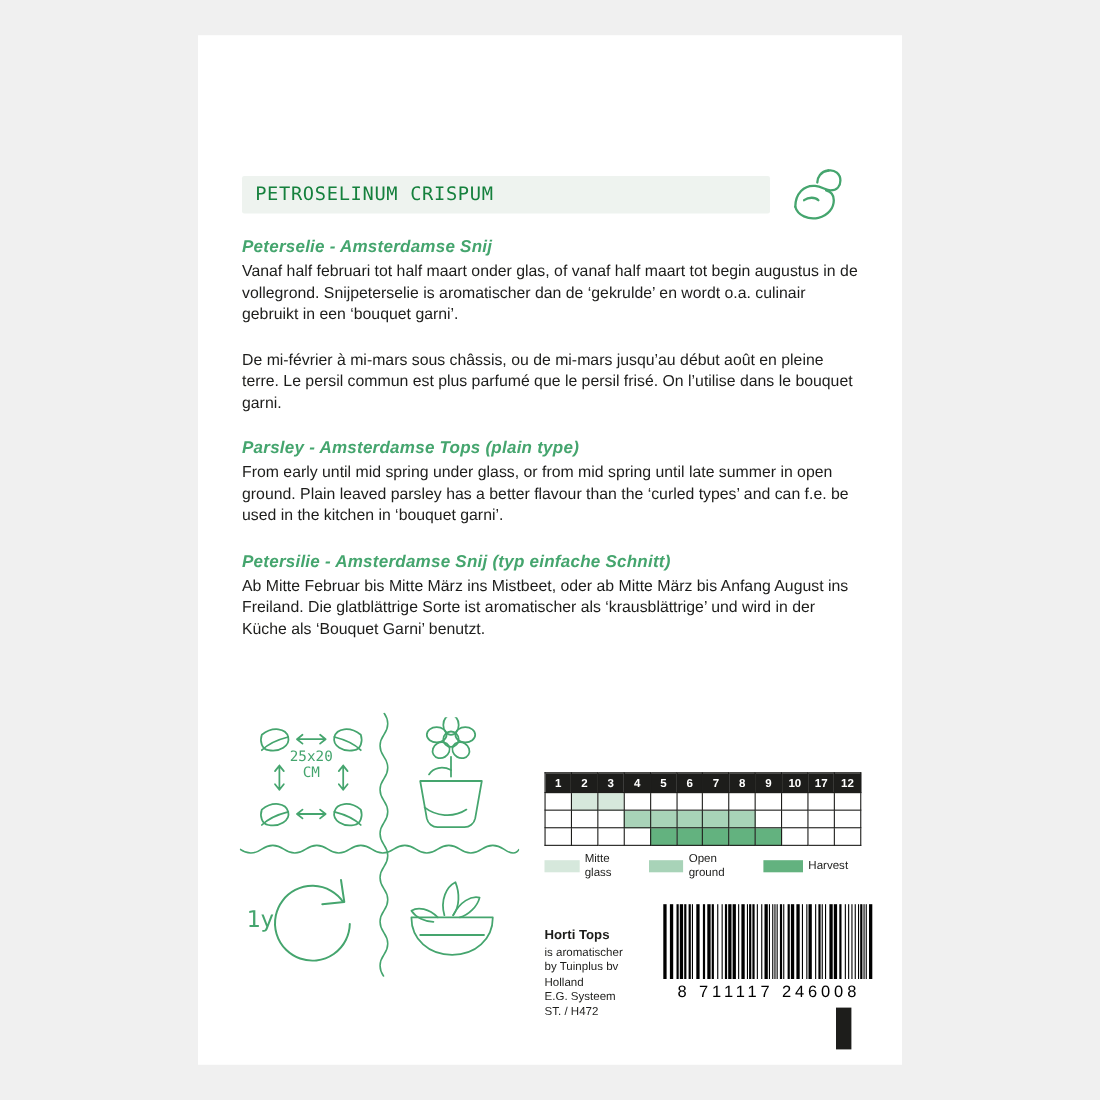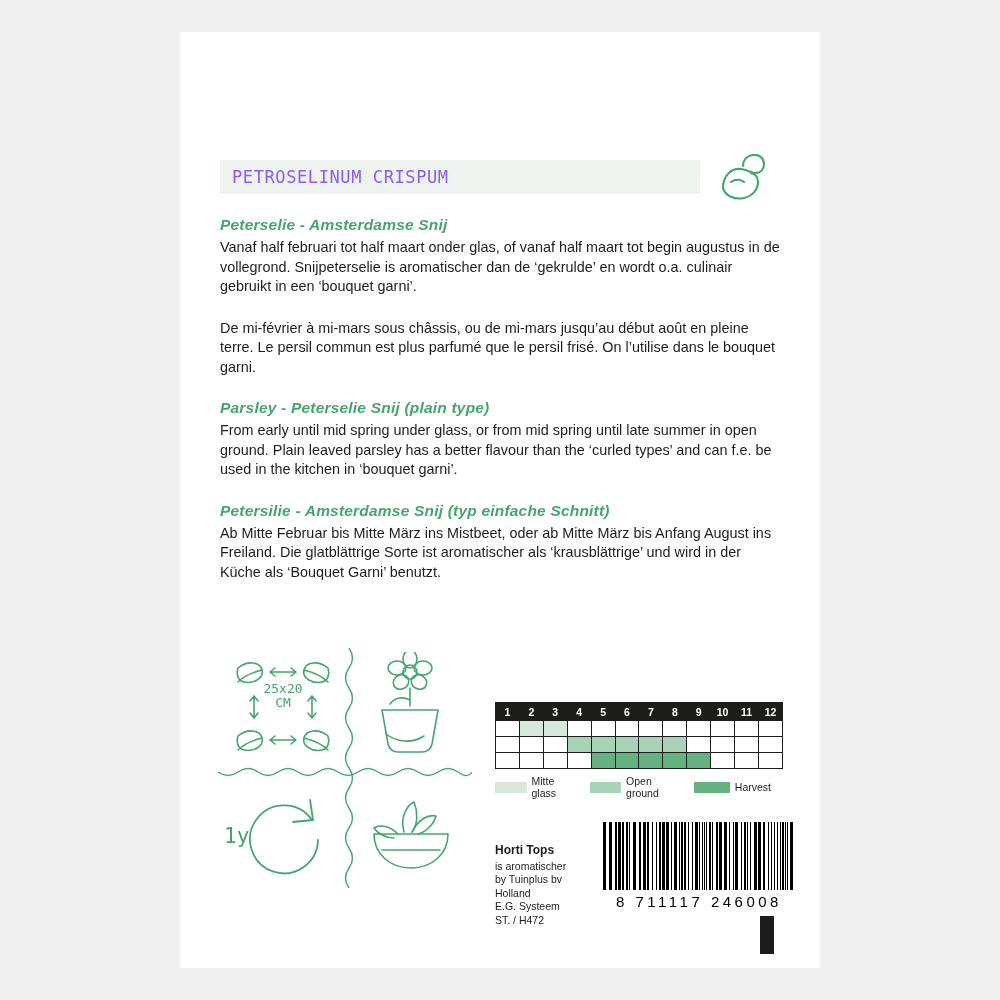--- a/index.html
+++ b/index.html
@@ -38,21 +38,21 @@
     background: #eef3ef;
     border-radius: 2px;
     display: flex;
     align-items: center;
     width: 480px;
   }
   .titlebar .latin {
     font-family: "DejaVu Sans Mono", monospace;
     font-size: 17px;
     letter-spacing: 0.6px;
-    color: #8b5cf6;
+    color: #15803d;
     padding-left: 12px;
     white-space: nowrap;
   }
   .muscle-icon {
     position: absolute;
     left: 493px;
     top: -12px;
     width: 60px;
     height: 56px;
   }
@@ -209,21 +209,21 @@
       </div>
 
       <div class="block">
         <h2>Peterselie - Amsterdamse Snij</h2>
         <p>Vanaf half februari tot half maart onder glas, of vanaf half maart tot begin augustus in de vollegrond. Snijpeterselie is aromatischer dan de ‘gekrulde’ en wordt o.a. culinair gebruikt in een ‘bouquet garni’.</p>
       </div>
       <div class="block">
         <p>De mi-février à mi-mars sous châssis, ou de mi-mars jusqu’au début août en pleine terre. Le persil commun est plus parfumé que le persil frisé. On l’utilise dans le bouquet garni.</p>
       </div>
       <div class="block">
-        <h2>Parsley - Peterselie Snij (plain type)</h2>
+        <h2>Parsley - Amsterdamse Tops (plain type)</h2>
         <p>From early until mid spring under glass, or from mid spring until late summer in open ground. Plain leaved parsley has a better flavour than the ‘curled types’ and can f.e. be used in the kitchen in ‘bouquet garni’.</p>
       </div>
       <div class="block">
         <h2>Petersilie - Amsterdamse Snij (typ einfache Schnitt)</h2>
         <p>Ab Mitte Februar bis Mitte März ins Mistbeet, oder ab Mitte März bis Anfang August ins Freiland. Die glatblättrige Sorte ist aromatischer als ‘krausblättrige’ und wird in der Küche als ‘Bouquet Garni’ benutzt.</p>
       </div>
     </div>
 
     <div class="lower">
 
@@ -301,21 +301,21 @@
                 <td>1</td>
                 <td>2</td>
                 <td>3</td>
                 <td>4</td>
                 <td>5</td>
                 <td>6</td>
                 <td>7</td>
                 <td>8</td>
                 <td>9</td>
                 <td>10</td>
-                <td>11</td>
+                <td>17</td>
                 <td>12</td>
               </tr>
               <tr>
                 <td></td>
                 <td class="g1"></td>
                 <td class="g1"></td>
                 <td></td>
                 <td></td>
                 <td></td>
                 <td></td>

